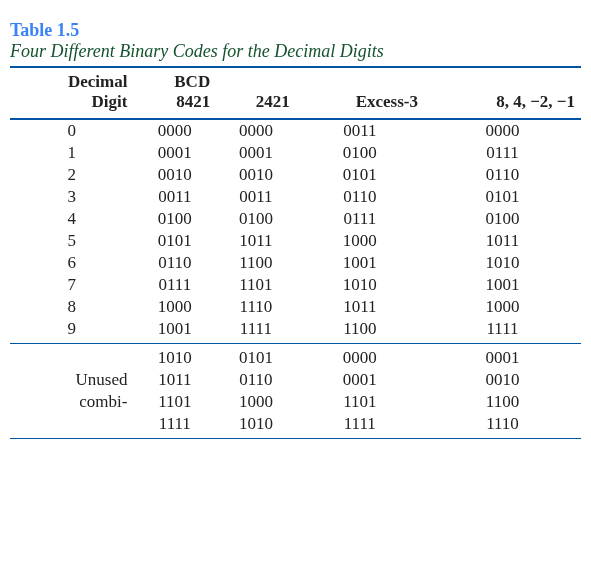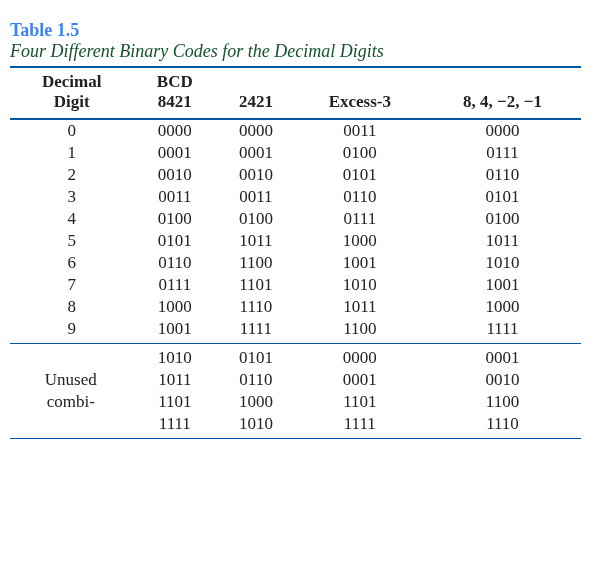--- a/index.html
+++ b/index.html
@@ -26,35 +26,35 @@
   }
   table {
     border-collapse: collapse;
     width: 100%;
   }
   thead tr.top-rule th {
     border-top: 2px solid #0055a5;
   }
   thead th {
     font-weight: bold;
-    text-align: center;
+    text-align: right;
     padding: 4px 6px 4px 6px;
     vertical-align: bottom;
   }
   thead tr.head-row th {
     border-bottom: 2px solid #0055a5;
     padding-bottom: 6px;
   }
   tbody td {
     text-align: center;
     padding: 1px 6px;
     vertical-align: top;
   }
   tbody td.rowlabel {
-    text-align: center;
+    text-align: right;
     padding-left: 4px;
   }
   .section-divider td {
     border-top: 1.5px solid #0055a5;
     padding-top: 4px;
   }
   .bottom-rule td {
     border-bottom: 1.5px solid #0055a5;
     padding-bottom: 4px;
   }

